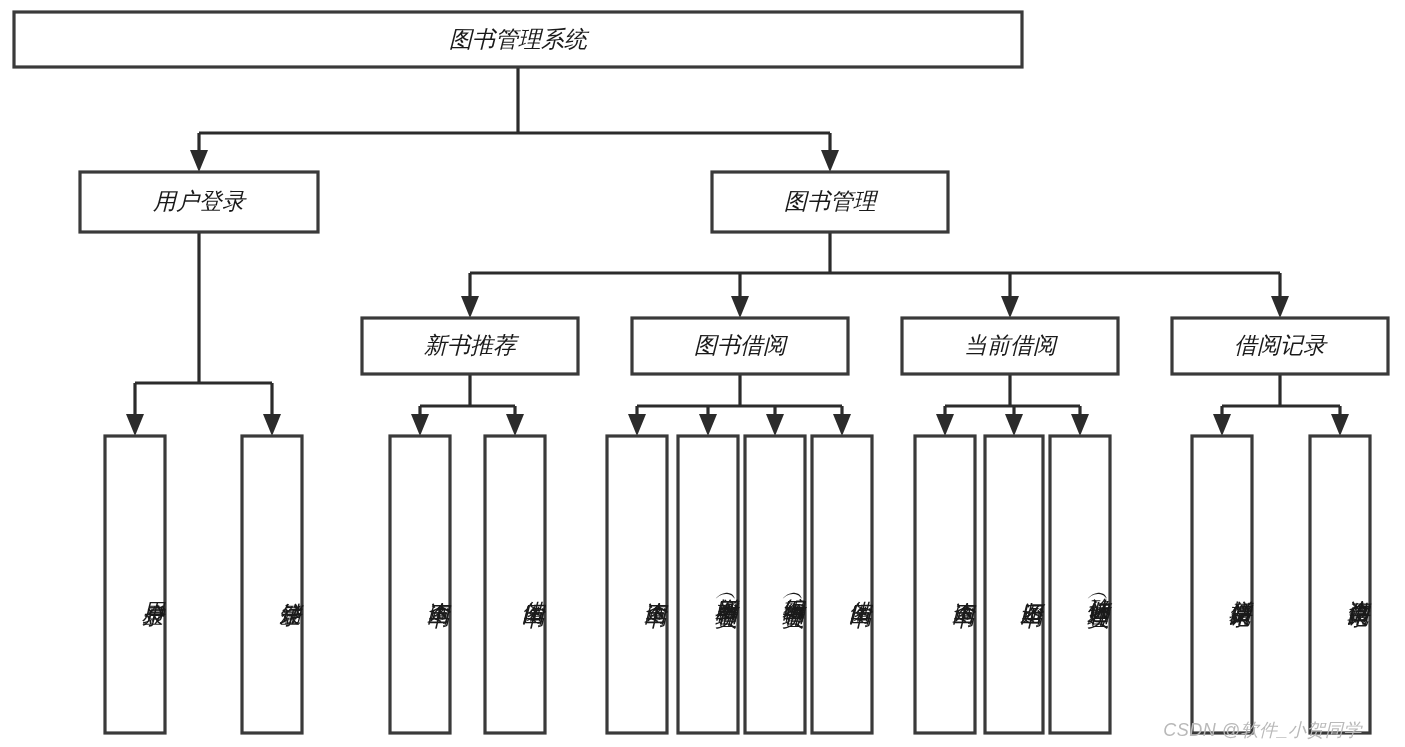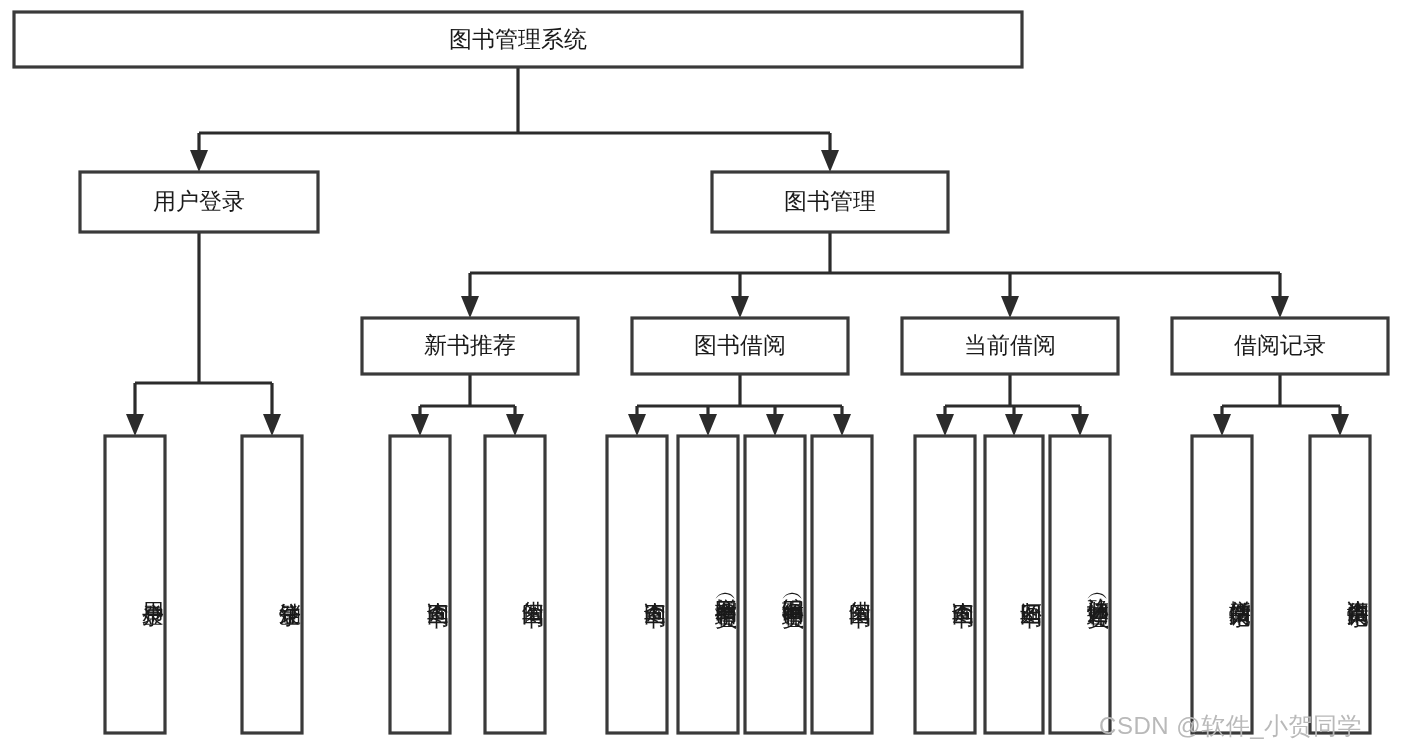--- a/index.html
+++ b/index.html
@@ -13,20 +13,21 @@
     height: 747px;
     font-family: "Liberation Sans", "DejaVu Sans", sans-serif;
     overflow: hidden;
     position: relative;
   }
   #diagram-root {
     position: relative;
     width: 1370px;
     height: 747px;
     background: #ffffff;
+    font-style: italic;
   }
   svg#tree-svg {
     position: absolute;
     left: 0;
     top: 0;
     width: 1405px;
     height: 747px;
     display: block;
   }
   .node-rect {
@@ -67,21 +68,21 @@
   }
   .arrow-head {
     fill: #2b2b2b;
     stroke: none;
   }
   #watermark {
     position: absolute;
     right: 8px;
     bottom: 5px;
     font-family: "Liberation Sans", "DejaVu Sans", sans-serif;
-    font-size: 24px;
+    font-size: 18px;
     color: #b9b9b9;
     letter-spacing: 0.5px;
     user-select: none;
     white-space: nowrap;
   }
 </style>
 </head>
 <body>
 
 <div id="diagram-root">

